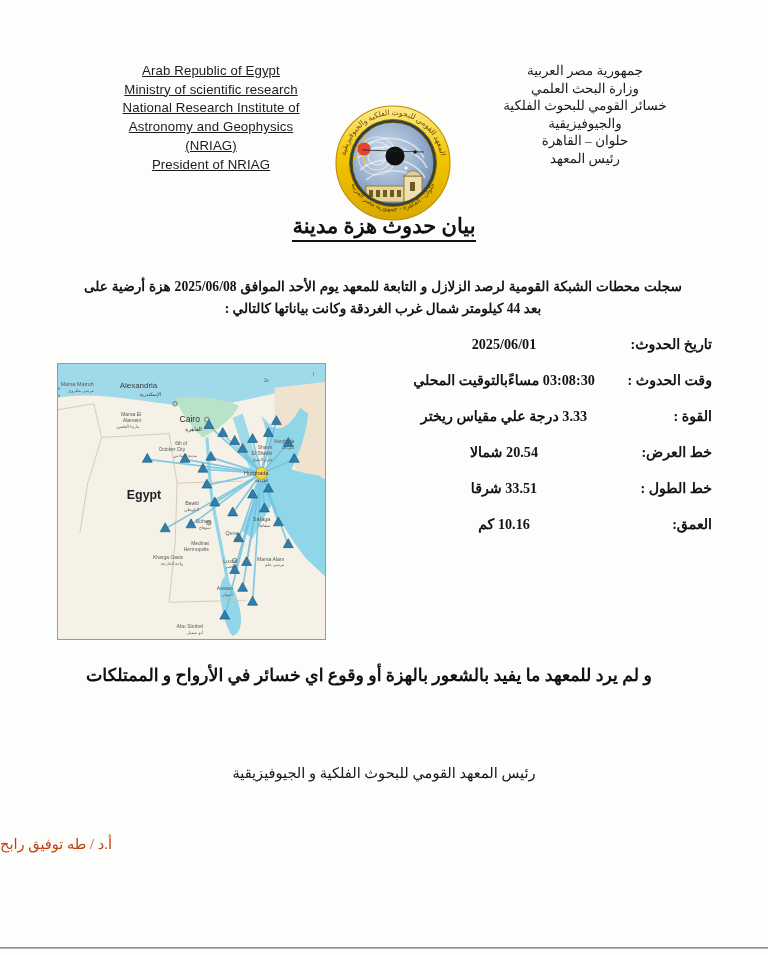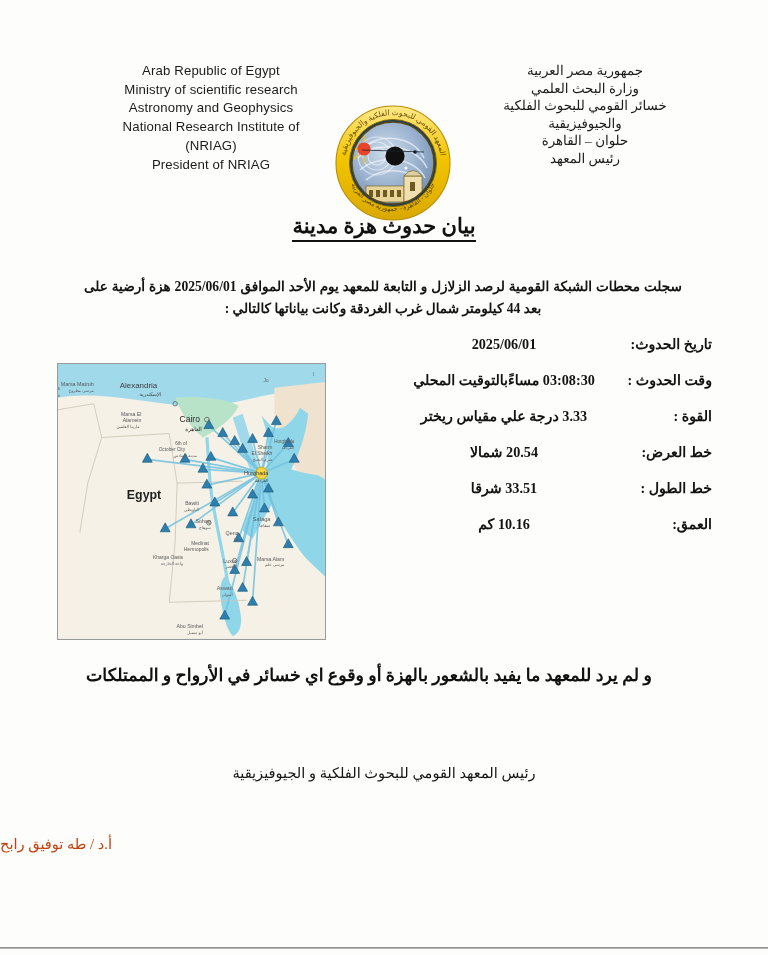--- a/index.html
+++ b/index.html
@@ -43,20 +43,21 @@
     left: 96px;
     top: 10px;
     width: 230px;
     text-align: center;
     direction: ltr;
     font-family: "Liberation Sans", "DejaVu Sans", sans-serif;
     font-size: 13.2px;
     line-height: 18.7px;
     color: #1b1b1b;
     letter-spacing: .01em;
+    text-decoration: underline;
   }
   .lh-en div { white-space: nowrap; }
 
   .lh-ar {
     position: absolute;
     right: 58px;
     top: 10px;
     width: 250px;
     text-align: center;
     direction: rtl;
@@ -200,22 +201,22 @@
 </head>
 <body>
 
 <div class="page" style="background: rgb(253, 253, 251);">
 
   <div class="letterhead">
 
     <div class="lh-en">
       <div>Arab Republic of Egypt</div>
       <div>Ministry of scientific research</div>
+      <div>National Research Institute of</div>
       <div>Astronomy and Geophysics</div>
-      <div>National Research Institute of</div>
       <div>(NRIAG)</div>
       <div>President of NRIAG</div>
     </div>
 
     <div class="lh-ar">
       <div>جمهورية مصر العربية</div>
       <div>وزارة البحث العلمي</div>
       <div>خسائر القومي للبحوث الفلكية</div>
       <div>والجيوفيزيقية</div>
       <div>حلوان – القاهرة</div>
@@ -302,21 +303,21 @@
         </g>
         <circle cx="61" cy="61" r="41" fill="none" stroke="#5a4a10" stroke-width="1.4"></circle>
       </svg>
     </div>
   </div>
 
   <div class="doc-title">
     <span>بيان حدوث هزة مدينة</span>
   </div>
 
-  <div class="lead">سجلت محطات الشبكة القومية لرصد الزلازل و التابعة للمعهد  يوم الأحد الموافق 2025/06/01  هزة أرضية على بعد 44 كيلومتر  شمال غرب الغردقة وكانت بياناتها كالتالي :</div>
+  <div class="lead">سجلت محطات الشبكة القومية لرصد الزلازل و التابعة للمعهد  يوم الأحد الموافق 2025/06/08  هزة أرضية على بعد 44 كيلومتر  شمال غرب الغردقة وكانت بياناتها كالتالي :</div>
 
   <div class="facts">
     <div class="fact-row">
       <div class="fact-label">تاريخ الحدوث:</div>
       <div class="fact-value">2025/06/01</div>
     </div>
     <div class="fact-row">
       <div class="fact-label">وقت الحدوث :</div>
       <div class="fact-value">03:08:30 مساءًبالتوقيت المحلي</div>
     </div>

